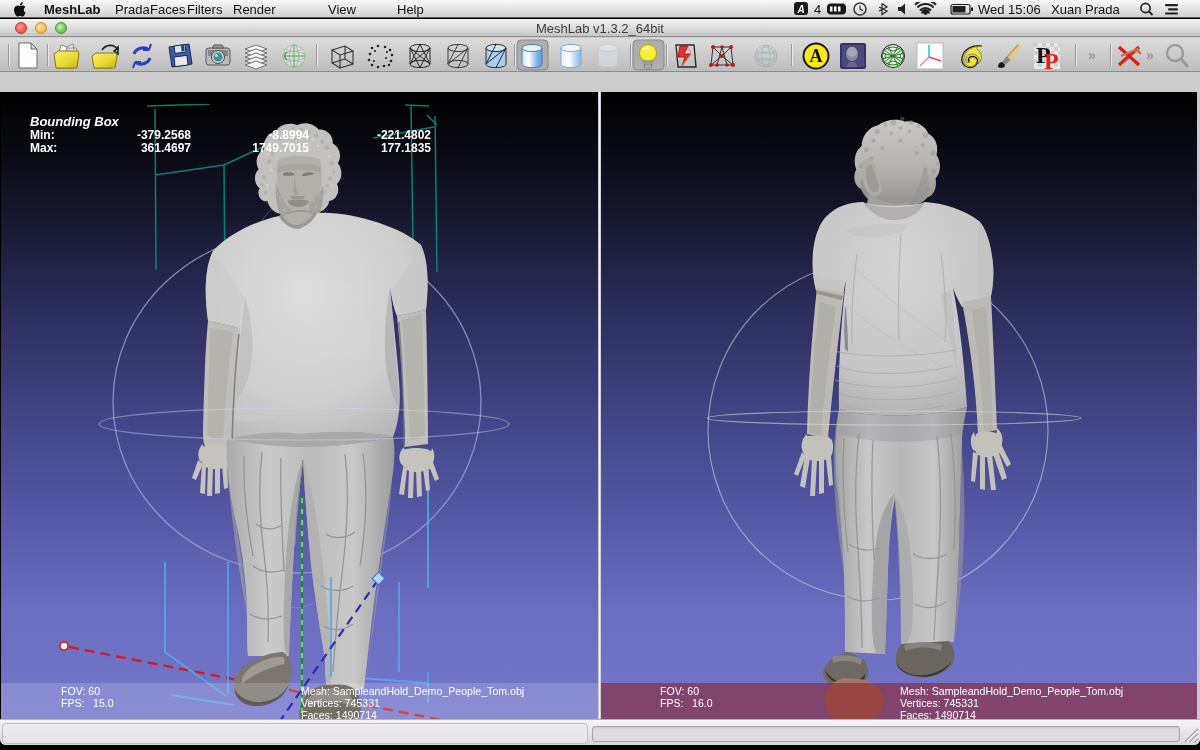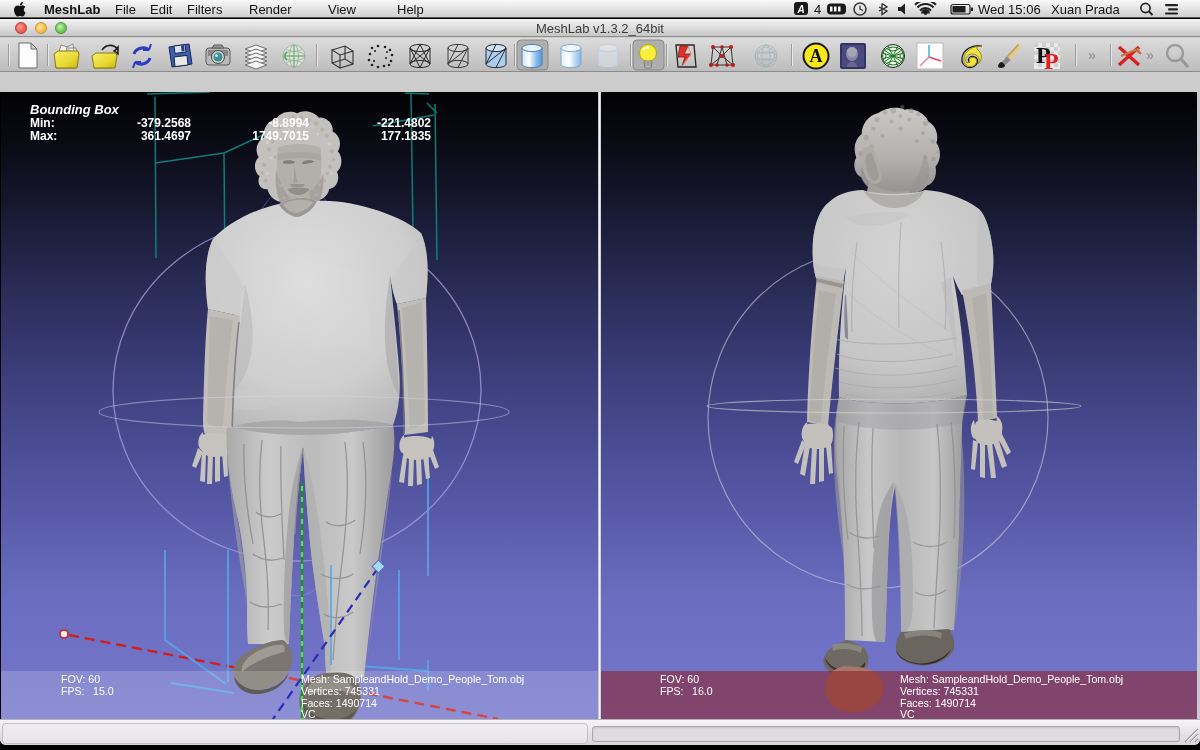--- a/index.html
+++ b/index.html
@@ -16,21 +16,21 @@
 #titlebar .t{position:absolute;top:2px;left:0;width:1200px;text-align:center;
 font-size:13px;color:#3a3a3a;}
 .tl{position:absolute;border-radius:50%;}
 #toolbar{position:absolute;top:19px;left:0;width:1200px;height:34px;
 background:linear-gradient(#dcdcdc,#c9c9c9 60%,#bdbdbd);border-bottom:1px solid #8a8a8a;}
 #projbar{position:absolute;top:54px;left:0;width:1200px;height:19px;
 background:linear-gradient(#f0f0f0,#e0e0e0 50%,#cccccc);border-bottom:1px solid #9a9a9a;}
 #projbar .t{position:absolute;top:2px;left:45px;width:1155px;text-align:center;
 font-size:12px;color:#222;}
 #views{position:absolute;top:73px;left:0;width:1200px;height:627px;background:#000;}
-#lview,#rview{position:absolute;top:0;height:627px;overflow:hidden;}
+#lview,#rview{position:absolute;top:12px;height:627px;overflow:hidden;}
 #lview{left:1px;width:597px;}
 #rview{left:601px;width:596px;}
 #divider{position:absolute;top:0;left:598px;width:3px;height:627px;
 background:linear-gradient(90deg,#9a9aa6,#ffffff 40%,#bfbfca);}
 #rframe{position:absolute;top:0;left:1197px;width:3px;height:627px;background:#c9c9d2;}
 #statusbar{position:absolute;top:700px;left:0;width:1200px;height:26px;
 background:linear-gradient(#f6f4f8,#e4e2e7 55%,#d8d6db);border-top:1px solid #b5b3b8;}
 .inset1{position:absolute;top:3px;left:2px;width:586px;height:21px;border:1px solid #c2c0c6;
 border-radius:4px;background:linear-gradient(#efedf1,#e6e4e9);}
 .inset2{position:absolute;top:6px;left:592px;width:588px;height:16px;border:1px solid #a9a7ad;
@@ -38,24 +38,24 @@
 .grip{position:absolute;top:5px;left:1181px;width:18px;height:18px;}
 </style>
 </head>
 <body>
 <div id="menubar">
   <svg class="mi" style="left:13px;top:2px;" width="14" height="15" viewBox="0 0 14 15">
 <path d="M10.8 7.8 C10.8 5.9 12.3 5 12.4 4.9 C11.5 3.7 10.2 3.5 9.8 3.5 C8.6 3.4 7.6 4.2 7 4.2 C6.4 4.2 5.5 3.5 4.6 3.5 C3.4 3.5 2.2 4.3 1.6 5.4 C0.3 7.6 1.3 10.9 2.5 12.7 C3.1 13.6 3.8 14.6 4.8 14.5 C5.7 14.5 6 13.9 7.1 13.9 C8.2 13.9 8.5 14.5 9.4 14.5 C10.4 14.5 11 13.6 11.6 12.7 C12.3 11.7 12.6 10.7 12.6 10.6 C12.6 10.6 10.8 9.9 10.8 7.8 Z" fill="#111"></path>
 <path d="M9 2.5 C9.5 1.9 9.9 1 9.8 0.1 C9 0.1 8.1 0.6 7.6 1.2 C7.1 1.7 6.7 2.7 6.8 3.5 C7.6 3.6 8.5 3.1 9 2.5 Z" fill="#111"></path>
 </svg>
   <span class="mi" style="left:44px;font-weight:bold;">MeshLab</span>
-  <span class="mi" style="left:115px;">File</span>
-  <span class="mi" style="left:150px;">Edit</span>
+  <span class="mi" style="left:115px;">Prada</span>
+  <span class="mi" style="left:150px;">Faces</span>
   <span class="mi" style="left:187px;text-align:right;">Filters</span>
-  <span class="mi" style="left:233px;margin-left:16px;">Render</span>
+  <span class="mi" style="left:233px;">Render</span>
   <span class="mi" style="left:292px;margin-left:36px;">View</span>
   <span class="mi" style="left:331px;margin-top:32px;">Windows</span>
   <span class="mi" style="left:397px;">Help</span>
   <svg class="mi" style="left:794px;top:2px;" width="390" height="15" viewBox="0 0 390 15">
     <rect x="0" y="0" width="14" height="13" rx="3" fill="#1a1a1a"></rect>
     <text x="7" y="10.5" font-size="10" font-weight="bold" fill="#fff" text-anchor="middle" font-style="italic">A</text>
     <text x="20" y="12" font-size="13" fill="#111">4</text>
     <rect x="33" y="1.5" width="19" height="11" rx="4" fill="#1a1a1a"></rect>
     <rect x="36" y="4.5" width="2.5" height="5" fill="#fff"></rect>
       <rect x="40" y="4.5" width="2.5" height="5" fill="#fff"></rect>

